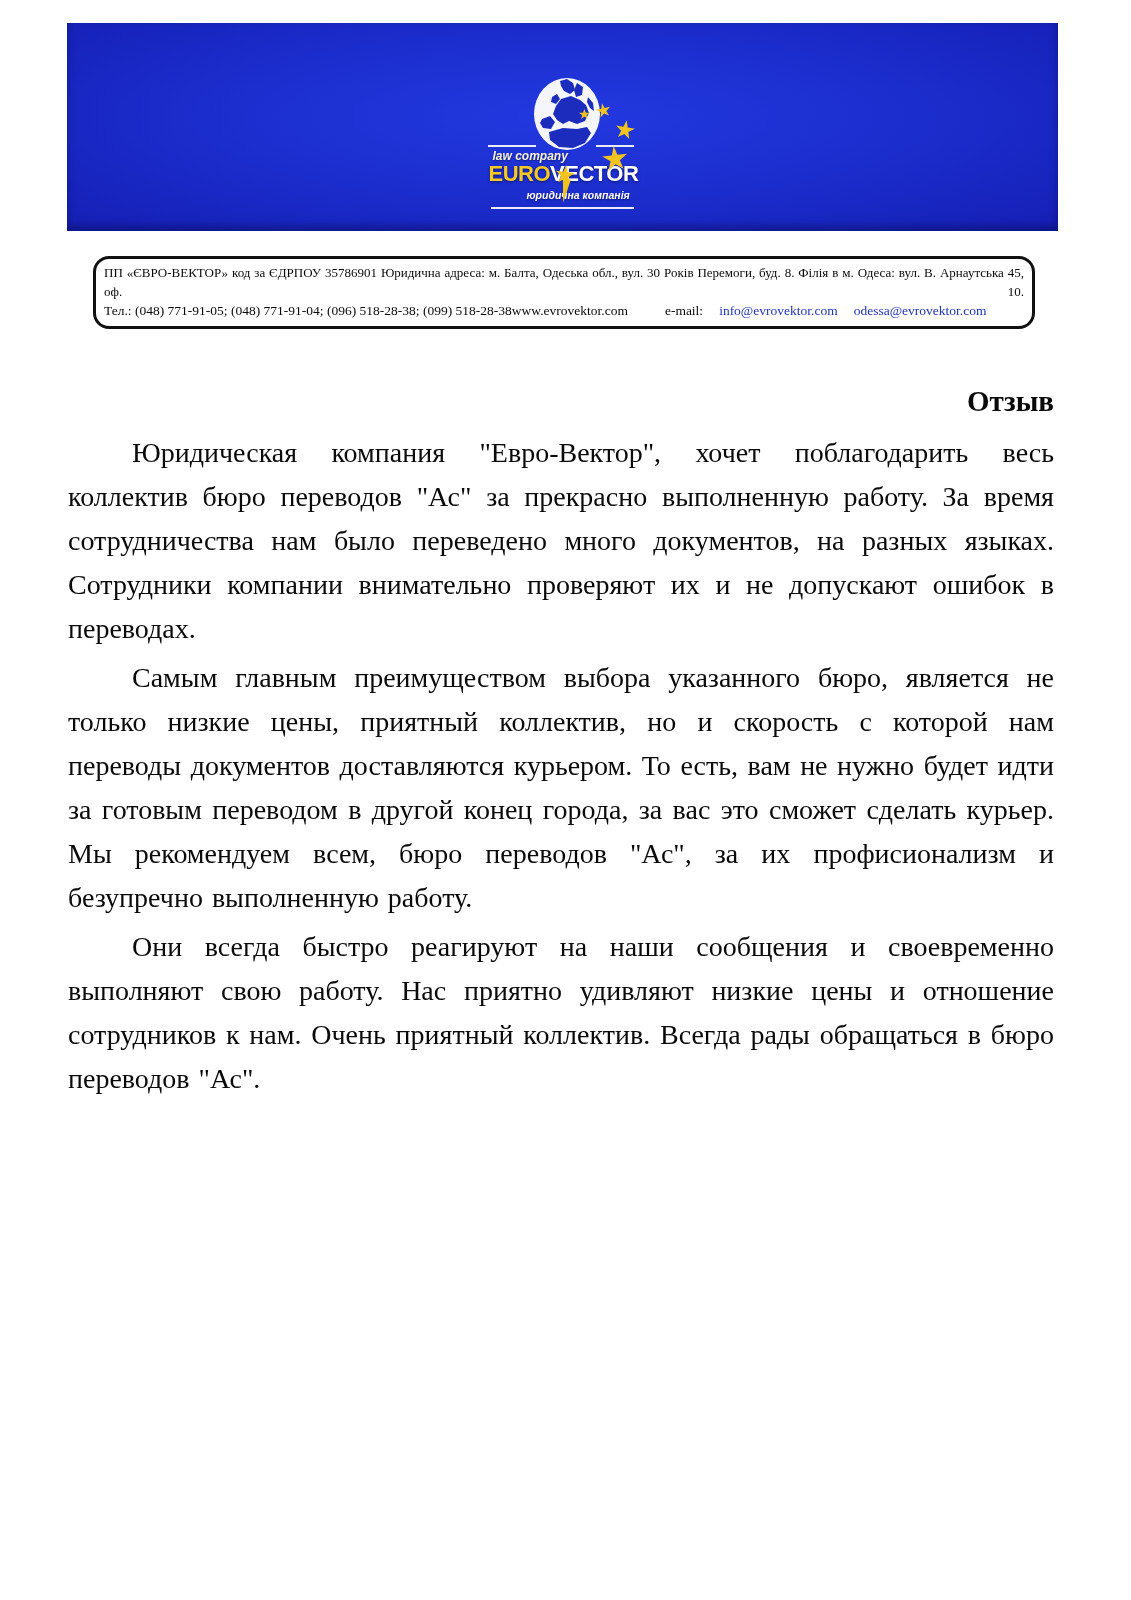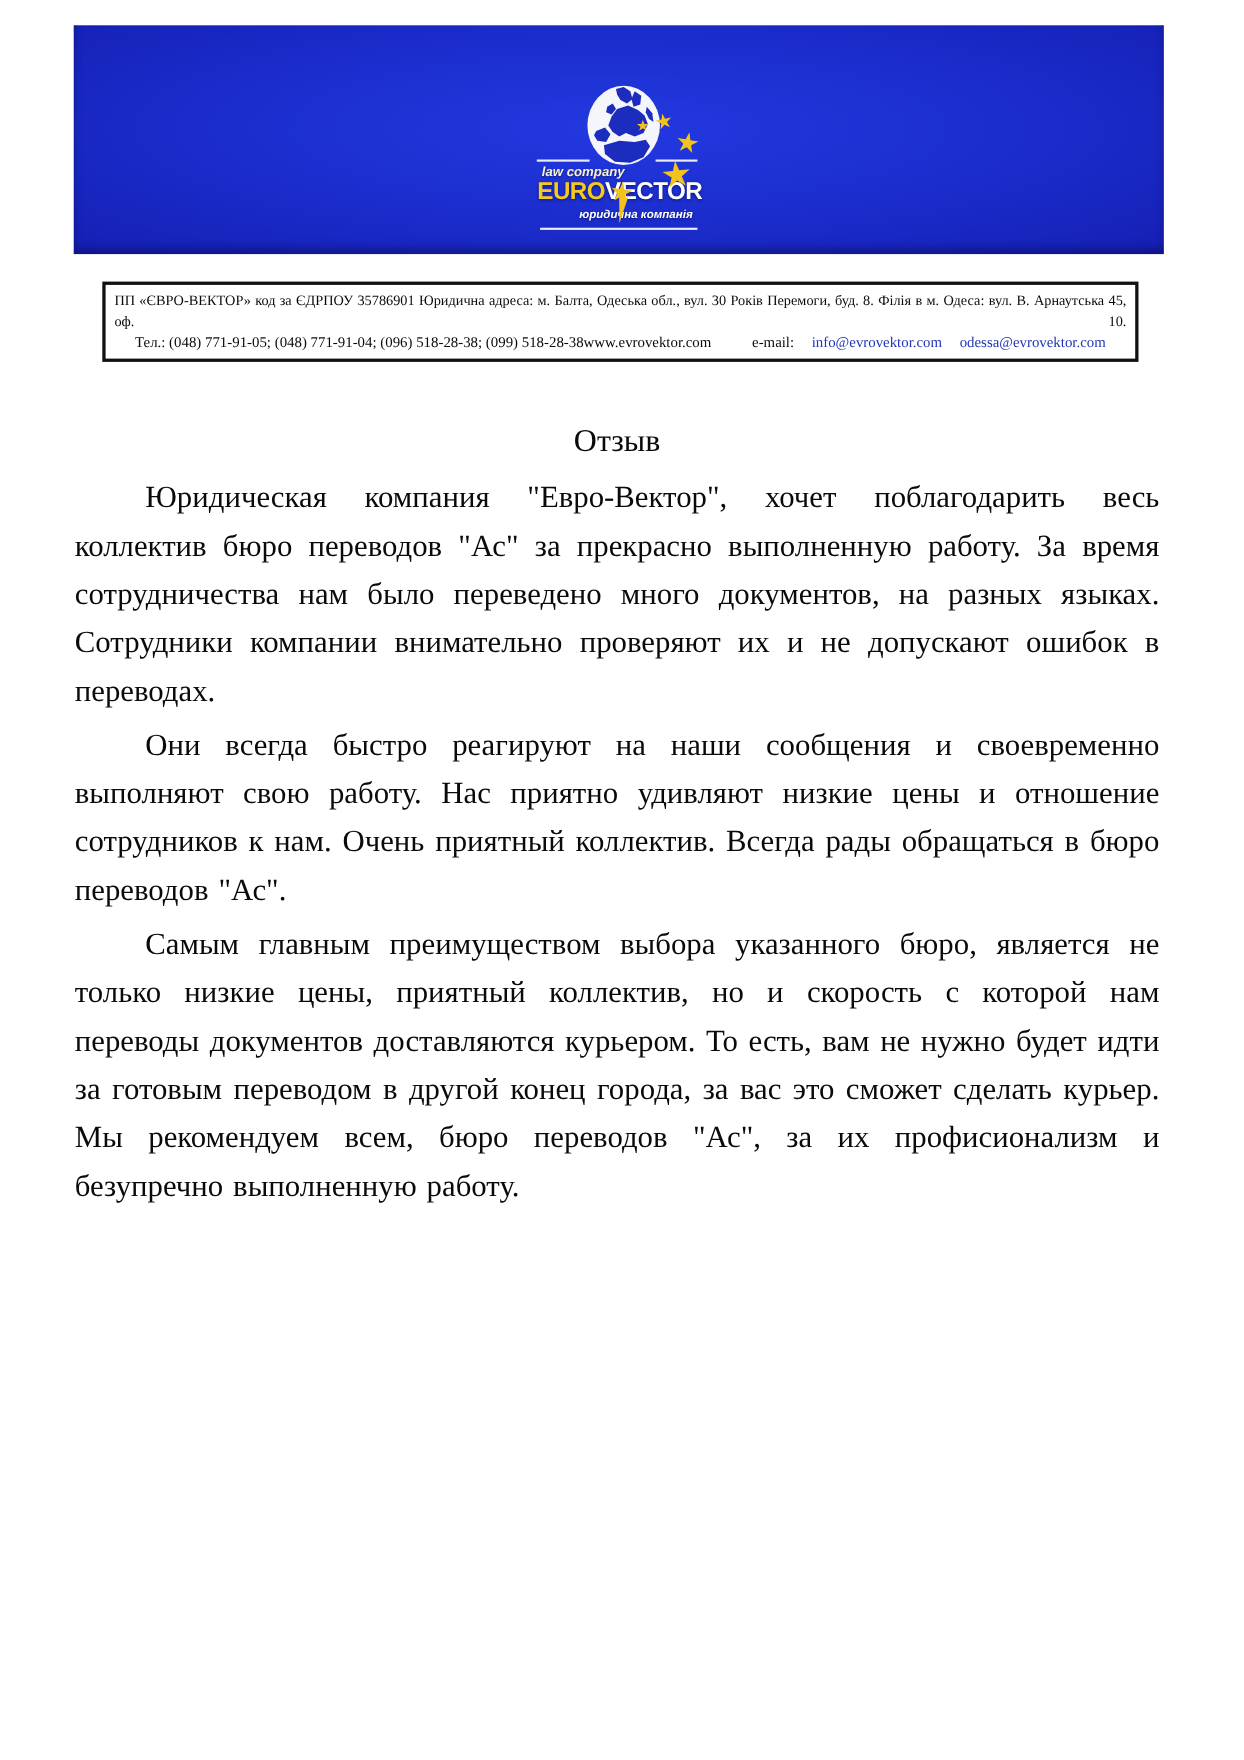--- a/index.html
+++ b/index.html
@@ -65,47 +65,47 @@
     text-align: left;
     font-family: "Liberation Sans", sans-serif;
     font-size: 10.5px; font-style: italic; font-weight: bold;
     color: #ffffff; text-shadow: 0 1px 2px rgba(0,0,40,0.5);
     white-space: nowrap; z-index: 3;
   }
 
   
   .info-box {
     position: absolute; left: 93px; top: 256px; width: 942px;
-    border: 3px solid #111111; border-radius: 0;
+    border: 3px solid #111111; border-radius: 16px;
     padding: 4px 8px 5px 8px;
     font-family: "Liberation Serif", serif;
     background: #ffffff;
   }
   .info-line1 {
     font-size: 13px; line-height: 19px;
     text-align: justify; text-align-last: justify;
     white-space: normal;
   }
   .info-line2 {
-    display: flex; justify-content: center; align-items: baseline;
+    display: flex; align-items: baseline;
     font-size: 13.5px; line-height: 20px;
   }
   .email-group { display: flex; gap: 16px; align-items: baseline; margin-left: 37px; }
   .email-label { color: #0a0a0a; }
   .email-link {
     color: #2135b5; cursor: pointer;
   }
 
   
   .doc {
     position: absolute; left: 68px; top: 379px; width: 986px;
   }
   .doc-title {
-    text-align: center;
-    font-size: 29px; font-weight: normal; line-height: 44px;
+    text-align: right;
+    font-size: 29px; font-weight: bold; line-height: 44px;
     margin-bottom: 8px;
   }
   .doc p {
     font-size: 28px; line-height: 44px;
     text-align: justify;
     text-indent: 64px;
     margin-bottom: 5px;
     word-spacing: 2px;
   }
 </style>
@@ -154,15 +154,15 @@
       <span class="email-label">e-mail:</span>
       <span class="email-link">info@evrovektor.com</span>
       <span class="email-link">odessa@evrovektor.com</span>
     </span>
   </div>
 </div>
 
 <div class="doc">
   <div class="doc-title">Отзыв</div>
   <p>Юридическая компания "Евро-Вектор", хочет поблагодарить весь коллектив бюро переводов "Ас" за прекрасно выполненную работу. За время сотрудничества нам было переведено много документов, на разных языках. Сотрудники компании внимательно проверяют их и не допускают ошибок в переводах.</p>
+  <p>Самым главным преимуществом выбора указанного бюро, является не только низкие цены, приятный коллектив, но и скорость с которой нам переводы документов доставляются курьером. То есть, вам не нужно будет идти за готовым переводом в другой конец города, за вас это сможет сделать курьер. Мы рекомендуем всем, бюро переводов "Ас", за их профисионализм и безупречно выполненную работу.</p>
   <p>Они всегда быстро реагируют на наши сообщения и своевременно выполняют свою работу. Нас приятно удивляют низкие цены и отношение сотрудников к нам. Очень приятный коллектив. Всегда рады обращаться в бюро переводов "Ас".</p>
-  <p>Самым главным преимуществом выбора указанного бюро, является не только низкие цены, приятный коллектив, но и скорость с которой нам переводы документов доставляются курьером. То есть, вам не нужно будет идти за готовым переводом в другой конец города, за вас это сможет сделать курьер. Мы рекомендуем всем, бюро переводов "Ас", за их профисионализм и безупречно выполненную работу.</p>
 </div>
 
 </body></html>

